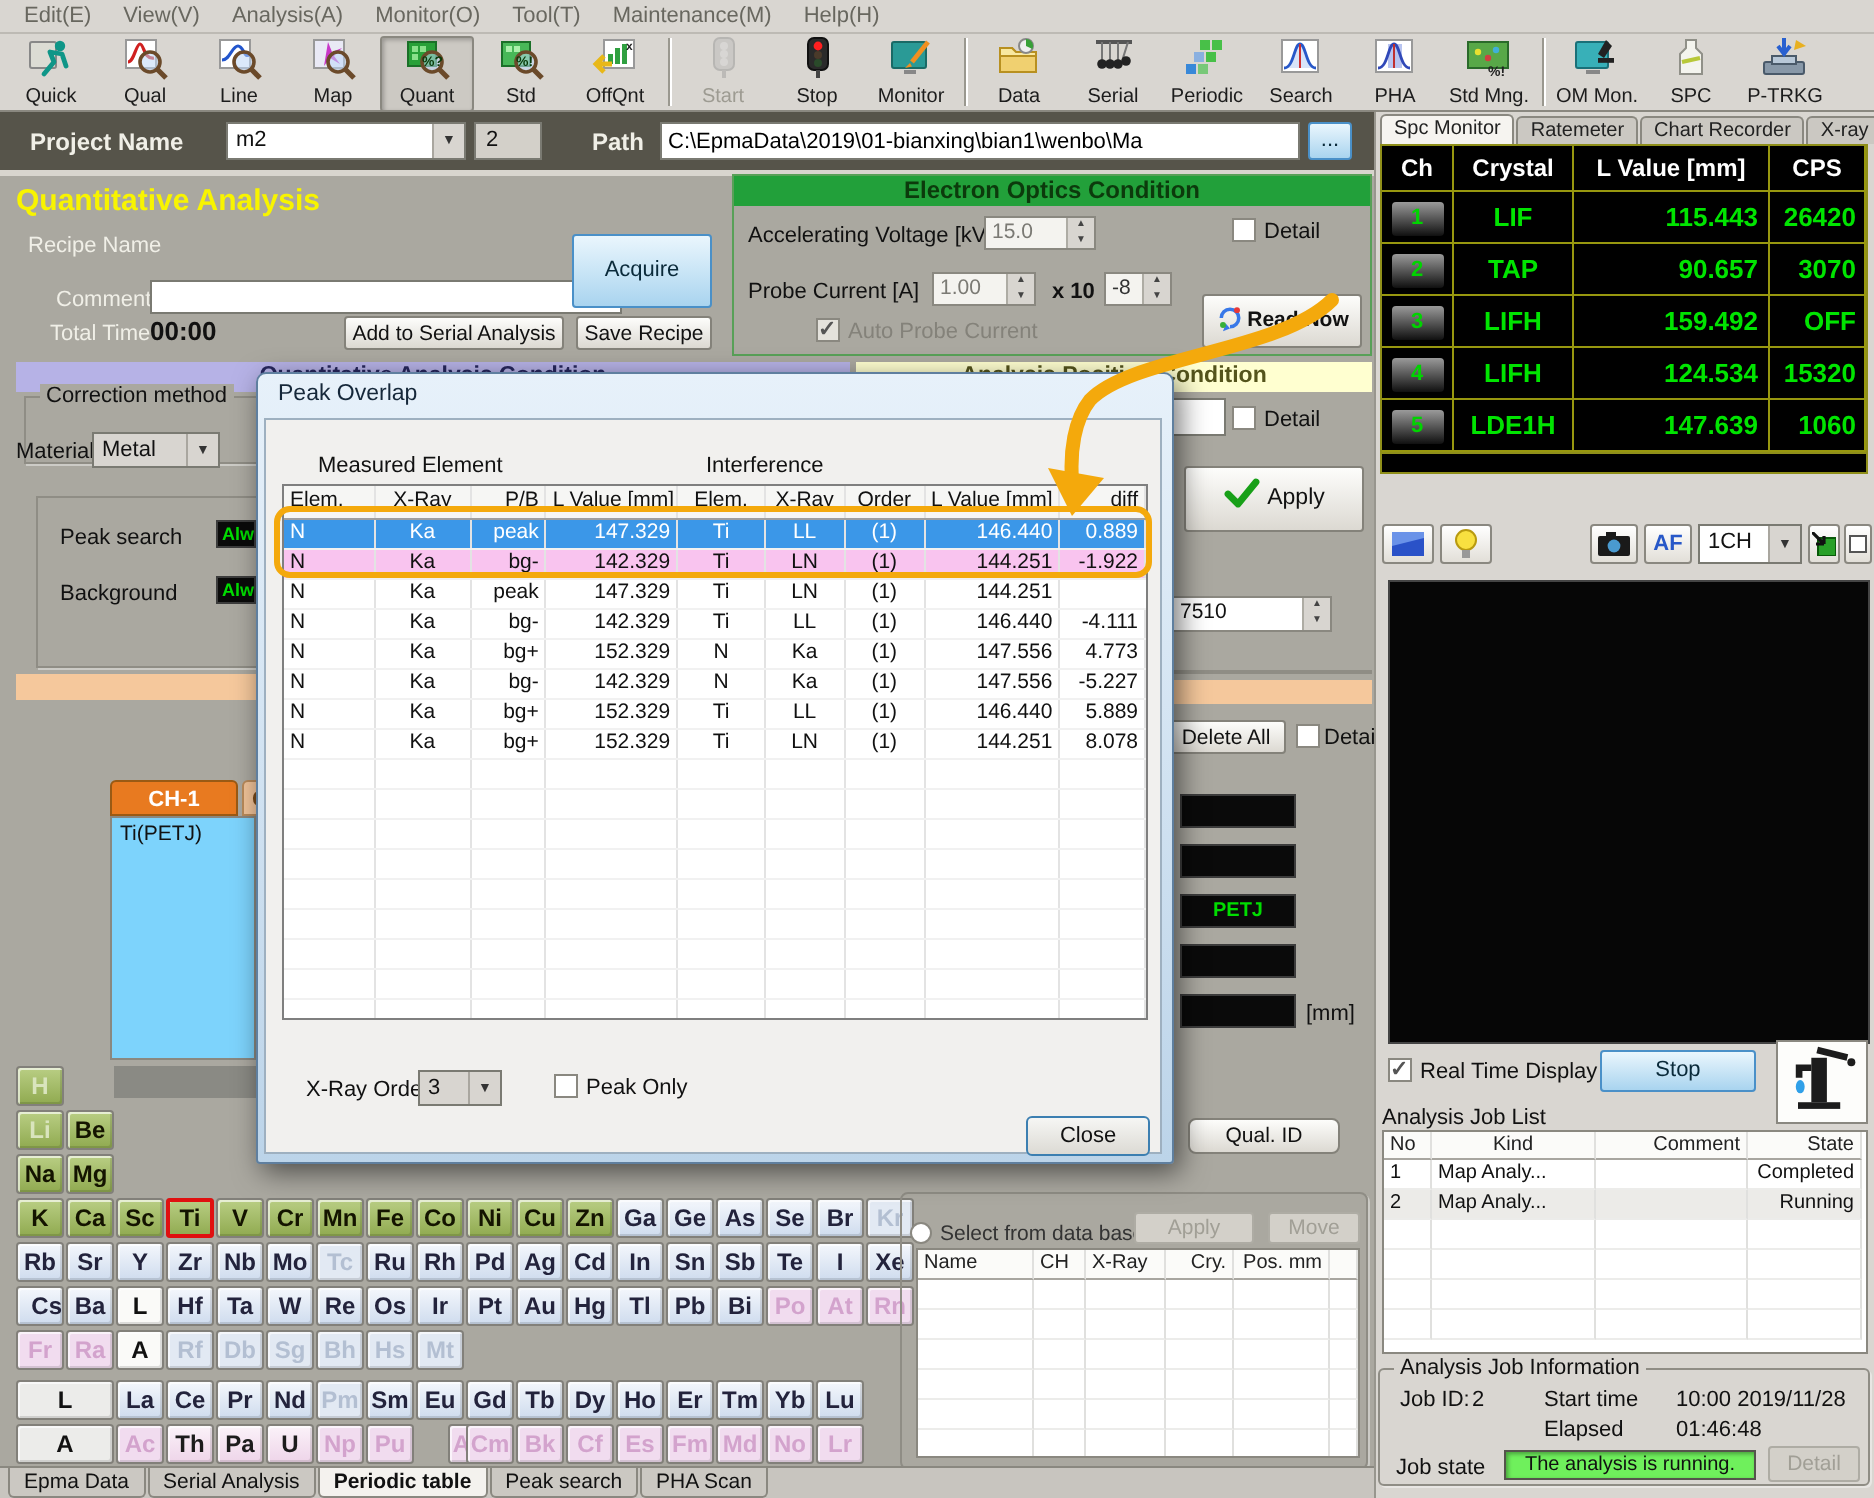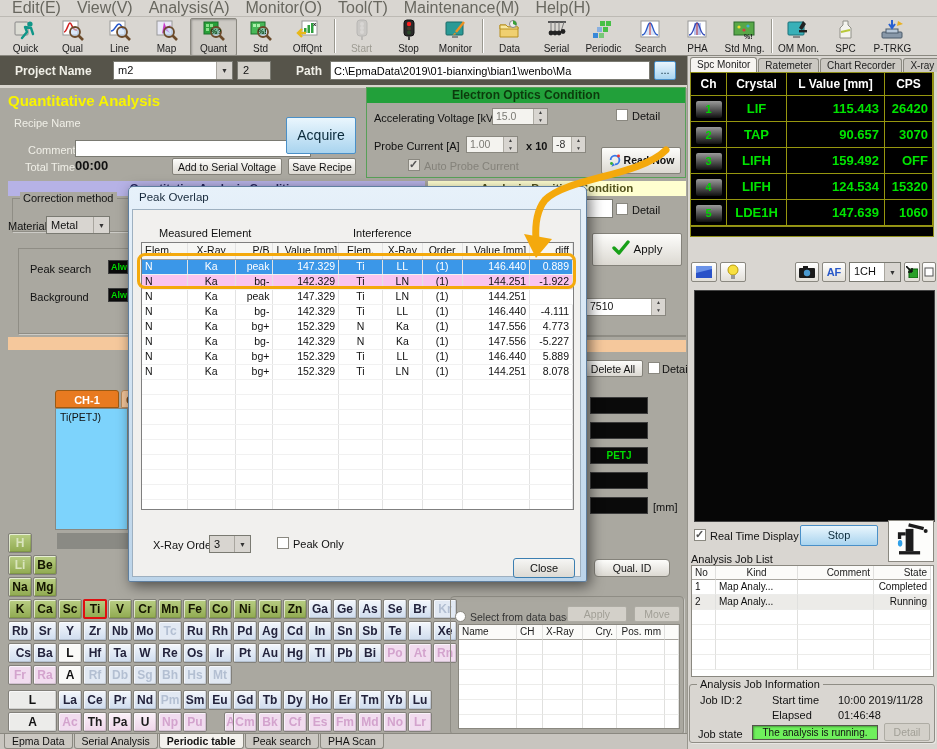--- a/index.html
+++ b/index.html
@@ -4,21 +4,21 @@
 <style>
   html,body{margin:0;padding:0;background:#777;}
   #app{position:relative;width:937px;height:749px;background:#aaa8a0;overflow:hidden;
        font-family:"Liberation Sans",sans-serif;font-size:11px;color:#111;}
   .abs{position:absolute;}
   .lbl{position:absolute;white-space:nowrap;}
   .wlbl{position:absolute;white-space:nowrap;color:#f0efe7;}
   
   #menubar{position:absolute;left:0;top:0;width:937px;height:17px;background:#d9d6d1;
            border-bottom:1px solid #bdbab4;display:flex;align-items:center;padding-left:4px;box-sizing:border-box;}
-  .menu-item{padding:0 8px;color:#68675f;font-size:16px;}
+  .menu-item{padding:0 8px;color:#68675f;font-size:11px;}
   
   #toolbar{position:absolute;left:0;top:17px;width:937px;height:39px;background:#d9d6d1;
            border-bottom:1px solid #8a8880;display:flex;align-items:flex-start;padding:1px 0 0 2px;box-sizing:border-box;}
   .tb-btn{width:45px;height:36px;display:flex;flex-direction:column;align-items:center;justify-content:flex-end;
           border:1px solid transparent;border-radius:2px;}
   .tb-btn.pressed{border:1px solid #8a8880;background:#ccc9c3;box-shadow:inset 1px 1px 2px rgba(0,0,0,.25);}
   .tb-btn.disabled .tb-label{color:#9d9b92;}
   .tb-btn.disabled svg{opacity:.45;}
   .tb-ic{width:26px;height:22px;}
   .tb-label{font-size:10px;color:#1c1c1c;line-height:11px;padding-bottom:1px;}
@@ -317,22 +317,22 @@
     <span class="wlbl" style="left:296px;top:8px;font-weight:bold;font-size:12px">Path</span>
     <input class="abs" style="left: 330px; top: 5px; width: 320px; height: 19px; border: 1px solid rgb(122, 122, 114); font-size: 11px; box-sizing: border-box; padding-left: 3px;" value="C:\EpmaData\2019\01-bianxing\bian1\wenbo\Ma">
     <div class="btn-blue" style="left:654px;top:5px;width:22px;height:19px;line-height:17px">...</div>
   </div>
 
   <div class="abs" style="left:0;top:85px;width:687px;height:3px;background:#d8d5ce"></div>
   <span class="lbl" style="left:8px;top:92px;font-size:15px;font-weight:bold;color:#f8f400">Quantitative Analysis</span>
   <span class="wlbl" style="left:14px;top:117px">Recipe Name</span>
   <span class="wlbl" style="left:28px;top:144px">Comment</span>
   <input class="abs" style="left: 75px; top: 140px; width: 236px; height: 17px; border: 1px solid rgb(122, 122, 114); box-sizing: border-box; font-size: 11px;" value="">
-  <div class="btn-blue" style="left:286px;top:117px;width:70px;height:37px;line-height:35px;font-size:14px">Acquire</div>
-  <div class="btn3d" style="left:172px;top:158px;width:110px;height:17px;line-height:16px">Add to Serial Voltage</div>
+  <div class="btn-blue" style="left:286px;top:117px;width:70px;height:37px;line-height:35px;font-size:11px">Acquire</div>
+  <div class="btn3d" style="left:172px;top:158px;width:110px;height:17px;line-height:16px">Add to Serial Analysis</div>
   <div class="btn3d" style="left:288px;top:158px;width:68px;height:17px;line-height:16px">Save Recipe</div>
   <span class="wlbl" style="left:25px;top:161px">Total Time</span>
   <span class="lbl" style="left:75px;top:158px;font-weight:bold;font-size:13px">00:00</span>
 
   <div class="abs" style="left:366px;top:87px;width:320px;height:91px;border:1px solid #58a058;box-sizing:border-box"></div>
   <div class="abs" style="left:367px;top:88px;width:318px;height:15px;background:#22a03a;text-align:center;font-weight:bold;font-size:12px;color:#0c3a0c;line-height:15px">Electron Optics Condition</div>
   <span class="lbl" style="left:374px;top:112px">Accelerating Voltage [kV]</span>
   <div class="spin" style="left:492px;top:108px;width:56px;height:17px">
     <span class="v">15.0</span>
       <span class="ud">

